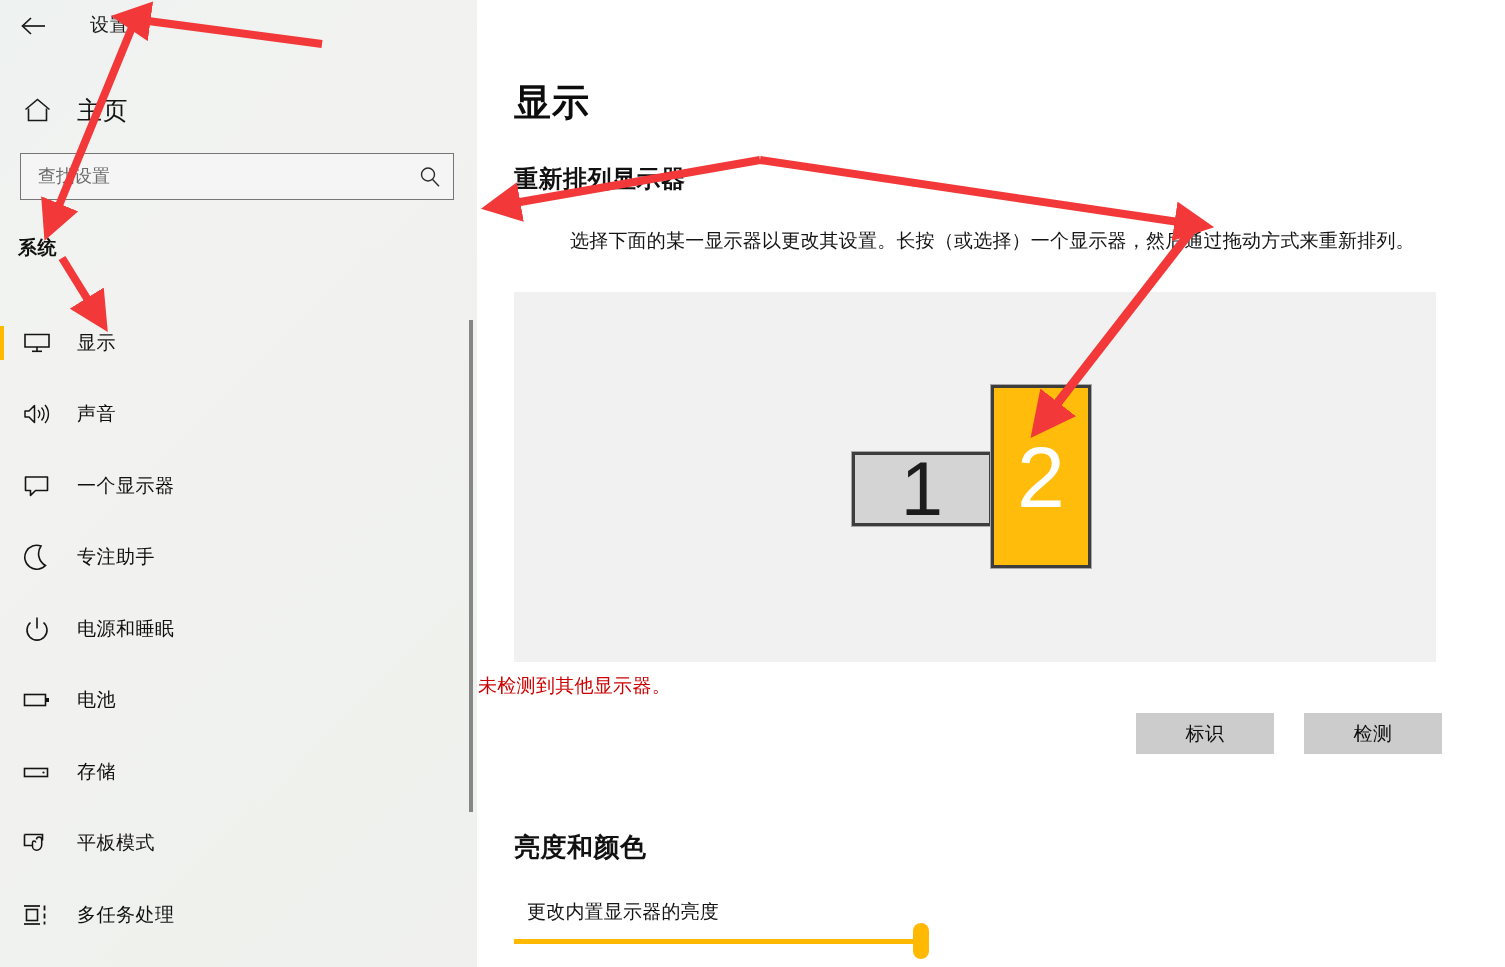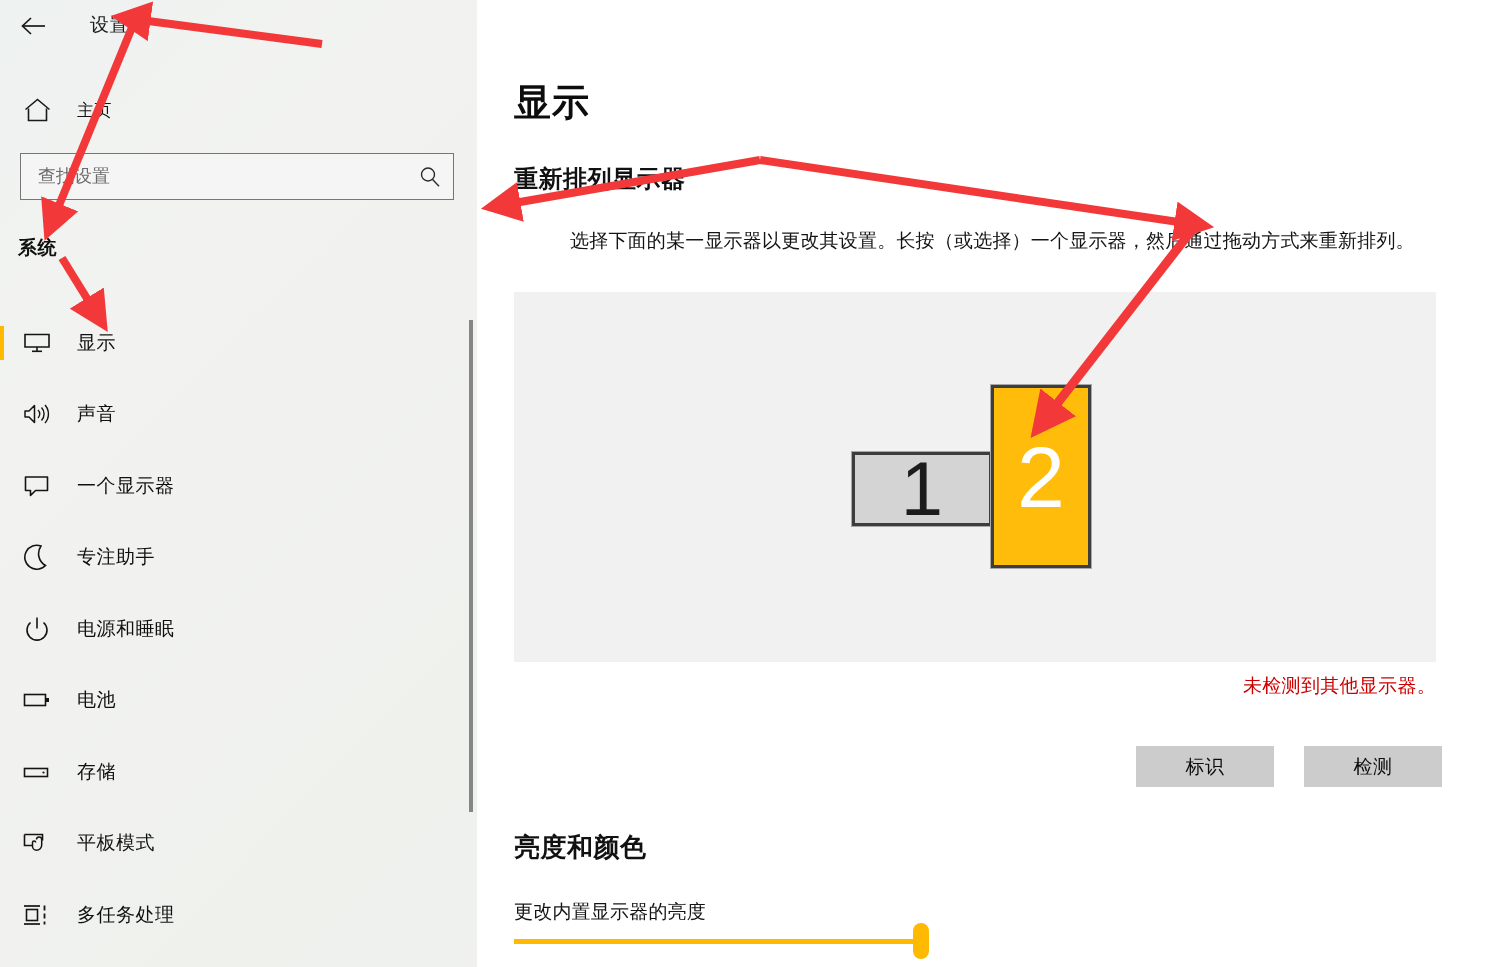--- a/index.html
+++ b/index.html
@@ -63,21 +63,21 @@
     left: 0; top: 88px;
     width: 478px; height: 44px;
     display: flex; align-items: center;
   }
   .home-icon {
     width: 46px;
     margin-left: 14px;
     display: flex; align-items:center; justify-content:center;
   }
   .home-label {
-    font-size: 17px;
+    font-size: 25px;
     color: #141414;
     margin-left: 17px;
     letter-spacing:0.5px;
   }
 
   .search-wrap {
     position: absolute;
     left: 20px; top: 153px;
     width: 434px; height: 47px;
     border: 1px solid #767676;
@@ -221,31 +221,29 @@
     background: #ffbc0b;
     border: 3px solid #3d3d3d;
     box-shadow: 0 0 0 1px #a8a8a8;
   }
   #monitor-2 .num { color: #ffffff; font-size: 86px; }
 
   .detect-msg {
     position: absolute;
     left: 0; top: 673px;
     width: 958px;
-    text-align: right;
     font-size: 19px;
     color: #cc0000;
     letter-spacing: 0.3px;
   }
   .btn-row {
     position: absolute;
     left: 658px; top: 713px;
     display: flex;
     gap: 30px;
-    margin-top: 33px;
   }
   .win-btn {
     width: 138px; height: 41px;
     background: #cccccc;
     border: 1px solid #cccccc;
     font-family: inherit;
     font-size: 19px;
     color: #0d0d0d;
     cursor: default;
     padding: 0;
@@ -255,21 +253,21 @@
   .section-title2 {
     position: absolute;
     left: 36px; top: 830px;
     font-size: 26px;
     font-weight: 600;
     color: #111111;
     letter-spacing: 0.5px;
   }
   .slider-label {
     position: absolute;
-    left: 36px; top: 899px;
+    left: 49px; top: 899px;
     font-size: 19px;
     color: #141414;
     letter-spacing: 0.2px;
   }
   .slider {
     position: absolute;
     left: 36px; top: 935px;
     width: 420px; height: 40px;
   }
   .slider-track-fill {

